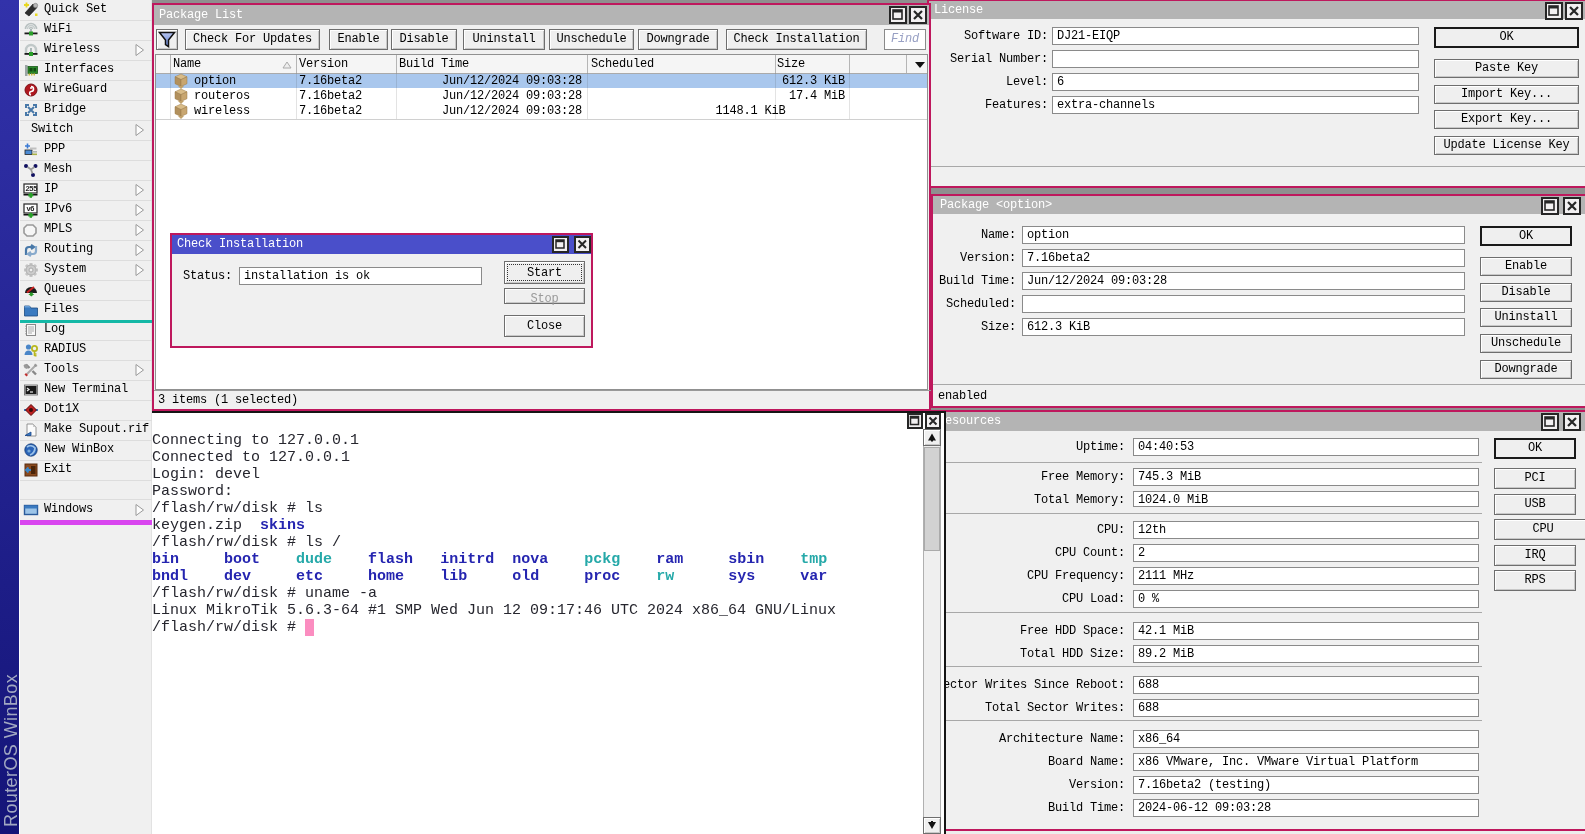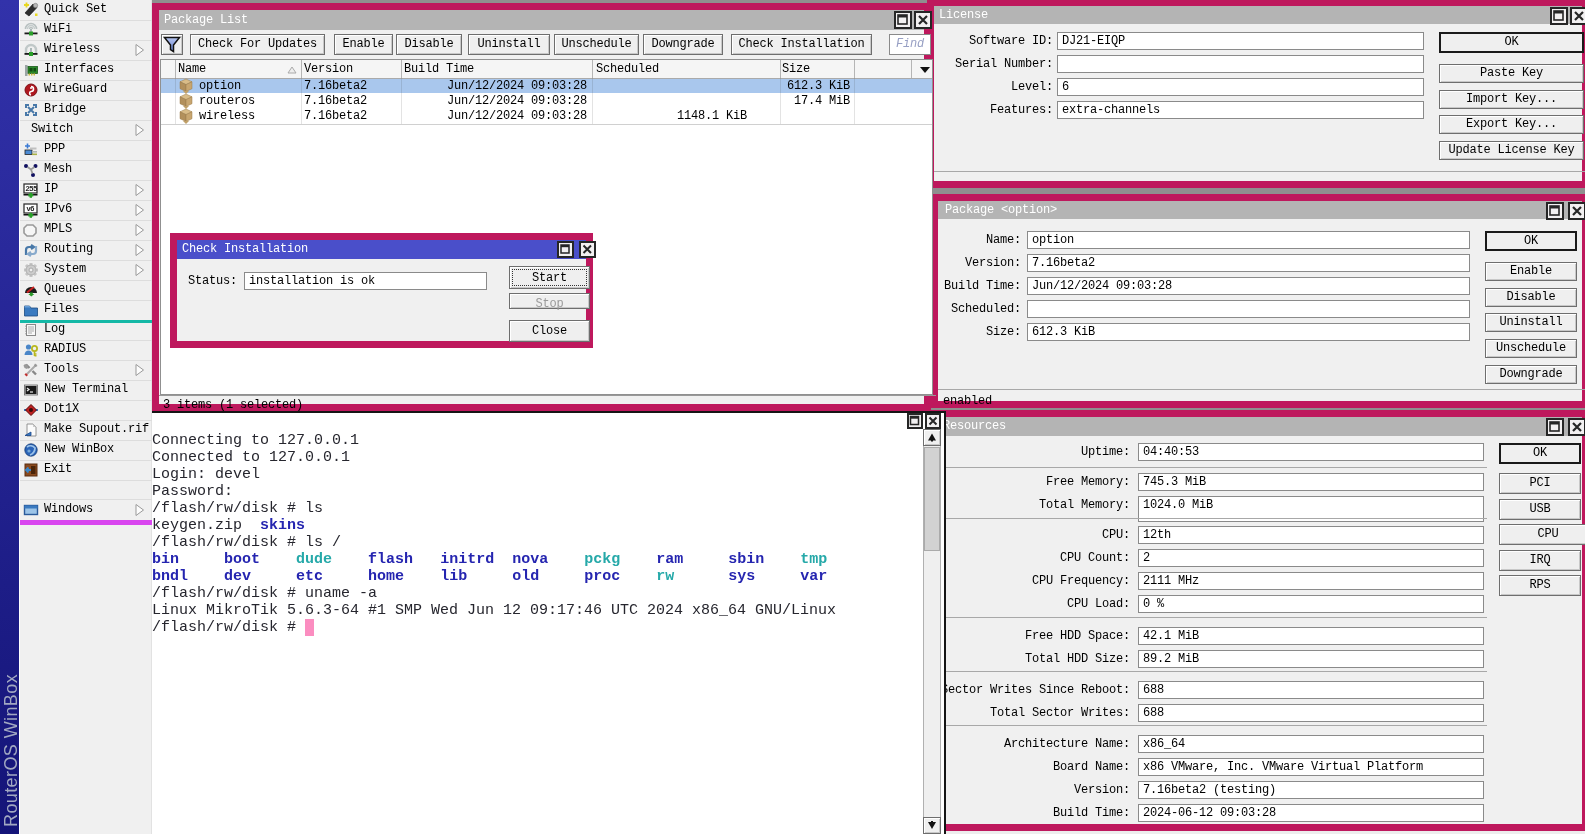--- a/index.html
+++ b/index.html
@@ -1,18 +1,18 @@
 <!DOCTYPE html>
 <html><head><meta charset="utf-8">
 <style>
 html,body{margin:0;padding:0}
 body{width:1585px;height:834px;background:#8f8f8f;position:relative;overflow:hidden;
  font-family:"Liberation Mono",monospace;font-size:12px;color:#000;letter-spacing:-0.2px}
 .abs{position:absolute}
-.win{position:absolute;background:#f0f0f0;border:7px solid #be185d;box-sizing:border-box}
+.win{position:absolute;background:#f0f0f0;border:2px solid #be185d;box-sizing:border-box}
 .tb{position:absolute;left:0;top:0;right:0;height:18px;background:#b4b4b4;color:#fff;
  line-height:18px;padding-left:5px;overflow:hidden}
 .tb.act{background:#4a4fca}
 .wbtn{position:absolute;width:18px;height:18px;background:#f2f0f1;border:2px solid #262626;box-sizing:border-box}
 .wbtn svg{position:absolute;left:0;top:0}
 .btn{position:absolute;background:#efefef;border:1px solid #6e6e6e;box-sizing:border-box;
  text-align:center;box-shadow:inset 1px 1px 0 #fff,inset -1px -1px 0 #c8c8c8}
 .btn.def{border:2px solid #1a1a1a;box-shadow:none}
 .inp{position:absolute;background:#fff;border:1px solid #8a8a8a;box-sizing:border-box;
  padding-left:4px;overflow:hidden;white-space:nowrap}
@@ -355,21 +355,21 @@
       <svg width="14" height="14">
         <path d="M3 3 L11 11 M11 3 L3 11" stroke="#262626" stroke-width="2.2"></path>
       </svg>
     </div>
  <div id="resrows">
       <div class="lbl" style="left:0;top:28px;width:192px">Uptime:</div>
       <div class="inp" style="left:200px;top:26px;width:346px;height:18px;line-height:16px">04:40:53</div>
       <div class="lbl" style="left:0;top:58px;width:192px">Free Memory:</div>
       <div class="inp" style="left:200px;top:56px;width:346px;height:18px;line-height:16px">745.3 MiB</div>
       <div class="lbl" style="left:0;top:81px;width:192px">Total Memory:</div>
-      <div class="inp" style="left:200px;top:79px;width:346px;height:26px;line-height:16px">1024.0 MiB</div>
+      <div class="inp" style="left:200px;top:79px;width:346px;height:16px;line-height:16px">1024.0 MiB</div>
       <div class="lbl" style="left:0;top:111px;width:192px">CPU:</div>
       <div class="inp" style="left:200px;top:109px;width:346px;height:18px;line-height:16px">12th</div>
       <div class="lbl" style="left:0;top:134px;width:192px">CPU Count:</div>
       <div class="inp" style="left:200px;top:132px;width:346px;height:18px;line-height:16px">2</div>
       <div class="lbl" style="left:0;top:157px;width:192px">CPU Frequency:</div>
       <div class="inp" style="left:200px;top:155px;width:346px;height:18px;line-height:16px">2111 MHz</div>
       <div class="lbl" style="left:0;top:180px;width:192px">CPU Load:</div>
       <div class="inp" style="left:200px;top:178px;width:346px;height:18px;line-height:16px">0 %</div>
       <div class="lbl" style="left:0;top:212px;width:192px">Free HDD Space:</div>
       <div class="inp" style="left:200px;top:210px;width:346px;height:18px;line-height:16px">42.1 MiB</div>
@@ -480,21 +480,21 @@
       <div style="position:absolute;left:0;top:49px;width:771px;height:14px;">
         <svg width="16" height="16" style="position:absolute;left:17px;top:-1px">
           <path d="M8 1 L14 3.8 L8 6.6 L2 3.8 Z" fill="#d9bc88" stroke="#9a7a48" stroke-width="0.5"></path>
           <path d="M2 3.8 L8 6.6 L8 13.5 L2 10.7 Z" fill="#b2905c" stroke="#9a7a48" stroke-width="0.5"></path>
           <path d="M14 3.8 L8 6.6 L8 13.5 L14 10.7 Z" fill="#c8a670" stroke="#9a7a48" stroke-width="0.5"></path>
           <path d="M5 13 h6 l-3 3 z" fill="#c0a068"></path>
         </svg>
         <div style="position:absolute;left:38px;top:0">wireless</div>
         <div style="position:absolute;left:143px;top:0">7.16beta2</div>
         <div style="position:absolute;left:240px;top:0;width:186px;text-align:right">Jun/12/2024 09:03:28</div>
-        <div style="position:absolute;left:516px;top:0;width:189px;text-align:left">1148.1 KiB</div>
+        <div style="position:absolute;left:500px;top:0;width:189px;text-align:center">1148.1 KiB</div>
       </div>
       <div style="position:absolute;left:14px;top:18px;width:1px;height:46px;background:rgba(60,60,60,0.14)"></div>
       <div style="position:absolute;left:139.5px;top:18px;width:1px;height:46px;background:rgba(60,60,60,0.14)"></div>
       <div style="position:absolute;left:240px;top:18px;width:1px;height:46px;background:rgba(60,60,60,0.14)"></div>
       <div style="position:absolute;left:431px;top:18px;width:1px;height:46px;background:rgba(60,60,60,0.14)"></div>
       <div style="position:absolute;left:619px;top:18px;width:1px;height:46px;background:rgba(60,60,60,0.14)"></div>
       <div style="position:absolute;left:693px;top:18px;width:1px;height:46px;background:rgba(60,60,60,0.14)"></div>
       <div style="position:absolute;left:0;top:64px;width:771px;height:1px;background:#d0d0d0"></div>
     </div>
  <div class="abs" style="left:0;top:385px;width:773px;height:19px;border-top:1px solid #999;line-height:19px;padding-left:4px">3 items (1 selected)</div>

